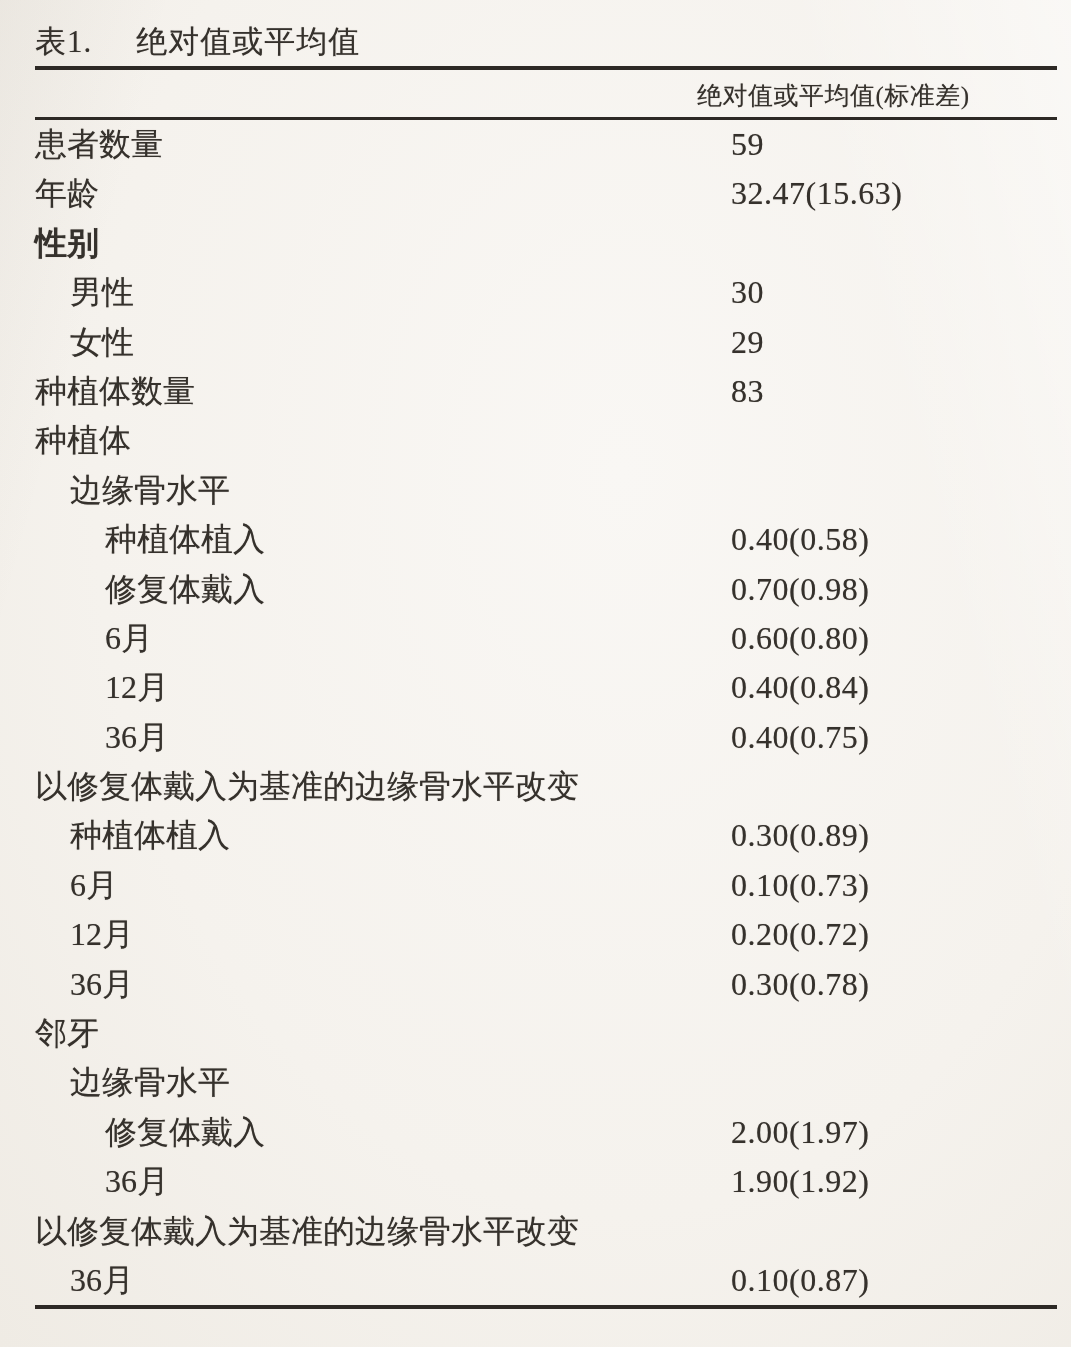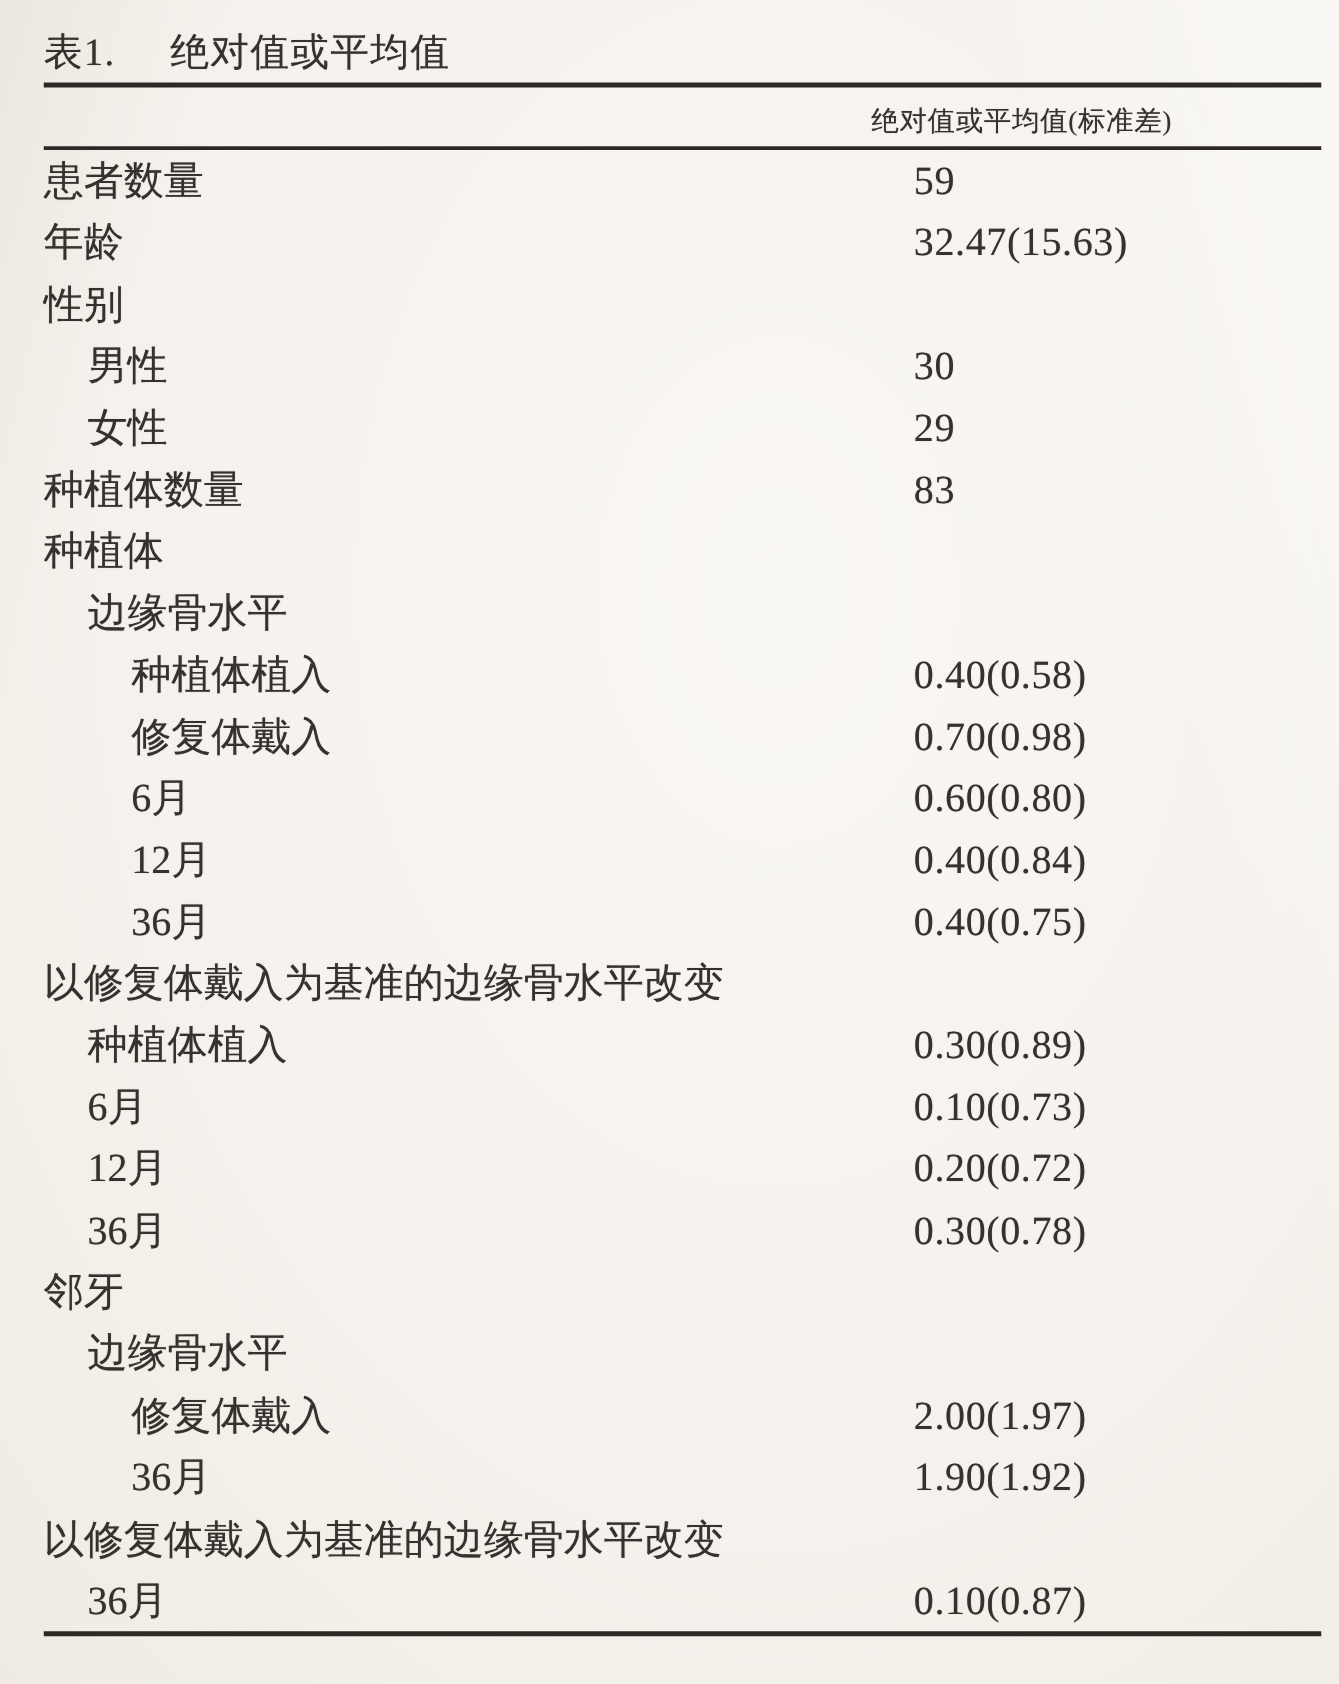--- a/index.html
+++ b/index.html
@@ -45,21 +45,21 @@
   }
   .header-row {
     position: relative;
     height: 47px;
     border-bottom: 3px solid #2d2925;
   }
   .header-label {
     position: absolute;
     left: 662px;
     bottom: 5px;
-    font-size: 22px;
+    font-size: 25px;
     letter-spacing: 0.5px;
     white-space: nowrap;
   }
   .rows {
     border-bottom: 4px solid #2d2925;
   }
   .row {
     position: relative;
     height: 49.4px;
     font-size: 32px;
@@ -93,21 +93,21 @@
     <div class="rows" id="rows-container">
         <div class="row">
     <span class="row-label scan-text" style="margin-left: 0px;">患者数量</span>
     <span class="row-value scan-text">59</span>
   </div>
         <div class="row">
     <span class="row-label scan-text" style="margin-left: 0px; text-align: center;">年龄</span>
     <span class="row-value scan-text">32.47(15.63)</span>
   </div>
         <div class="row">
-    <span class="row-label scan-text" style="margin-left: 0px;">性别</span>
+    <span class="row-label scan-text" style="margin-left: 0px; font-weight: bold;">性别</span>
     <span class="row-value scan-text"></span>
   </div>
         <div class="row">
     <span class="row-label scan-text" style="margin-left: 35px;">男性</span>
     <span class="row-value scan-text">30</span>
   </div>
         <div class="row">
     <span class="row-label scan-text" style="margin-left: 35px;">女性</span>
     <span class="row-value scan-text">29</span>
   </div>

